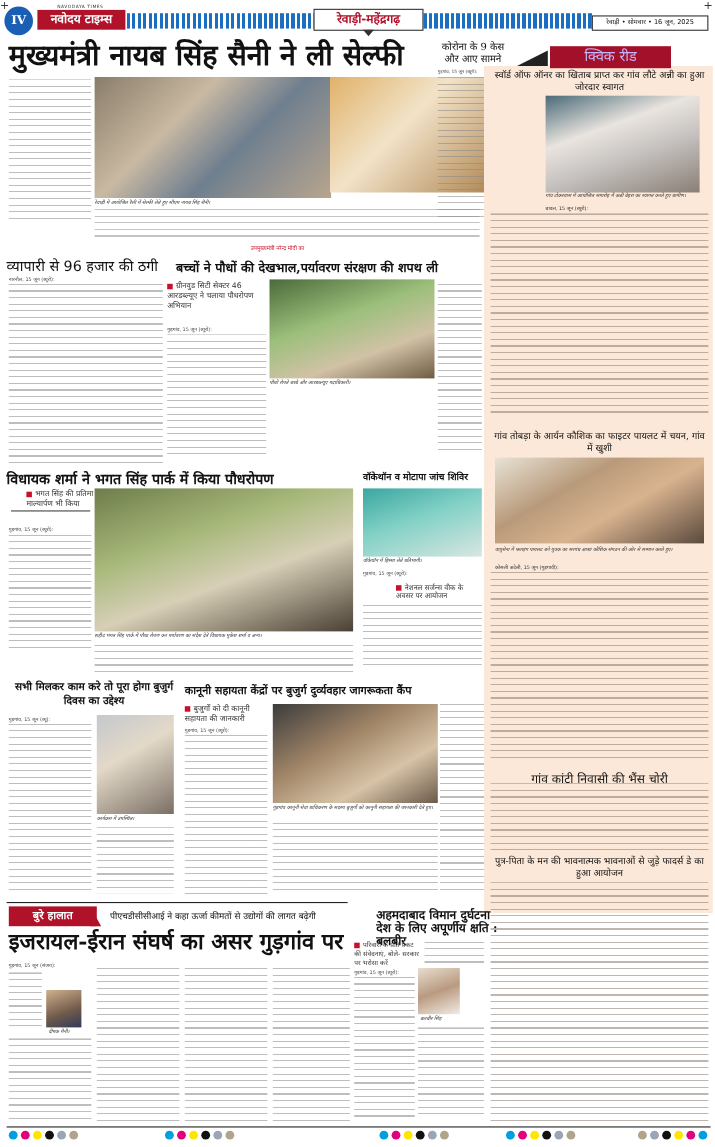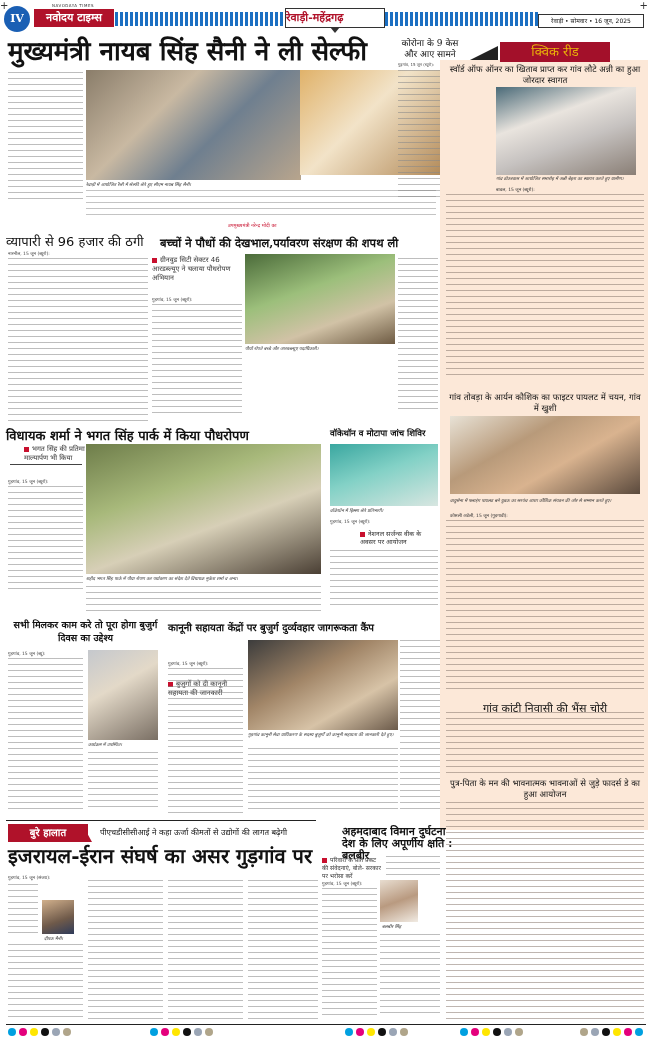--- a/index.html
+++ b/index.html
@@ -2,33 +2,33 @@
 <html><head>
 <meta charset="utf-8">
 <style>
   * { box-sizing: border-box; margin: 0; padding: 0; }
   body { width: 650px; height: 1043px; background: #fff; font-family: "DejaVu Sans", sans-serif; color: #111; position: relative; overflow: hidden; }
   .abs { position: absolute; }
   .hdr-bar { left: 80px; top: 12px; width: 460px; height: 14px; background: repeating-linear-gradient(90deg, #1b6fc2 0 3px, #fff 3px 5px); }
   .page-no { left: 4px; top: 6px; width: 26px; height: 26px; border-radius: 50%; background: #1a5fb4; color: #fff; font-weight: bold; font-size: 11px; text-align: center; line-height: 26px; font-family: "DejaVu Serif", serif; }
   .logo-box { left: 34px; top: 9px; width: 80px; height: 18px; background: #b0122a; color: #fff; font-size: 11px; font-weight: bold; text-align: center; line-height: 18px; }
   .logo-small { left: 52px; top: 3px; font-size: 4px; color: #333; letter-spacing: .5px; }
-  .edition { left: 285px; top: 8px; width: 100px; height: 20px; background: #fff; border: 1px solid #333; color: #b0122a; font-weight: bold; font-size: 11px; line-height: 18px; }
+  .edition { left: 285px; top: 8px; width: 100px; height: 20px; background: #fff; border: 1px solid #333; color: #b0122a; font-weight: bold; font-size: 11px; text-align: center; line-height: 18px; }
   .dateline { left: 538px; top: 14px; width: 106px; height: 14px; border: 1px solid #333; font-size: 6px; text-align: center; line-height: 12px; background: #fff; }
   .h1 { left: 8px; top: 35px; width: 385px; font-size: 26px; font-weight: bold; line-height: 32px; color: #111; font-family: "DejaVu Serif", serif; }
   .text-col { font-size: 4.6px; line-height: 6.2px; color: #444; text-align: justify; overflow: hidden; }
   .filler { color: #666; }
   .photo { background: linear-gradient(135deg, #8a7d6a 0%, #c9b9a2 35%, #6f7f8f 60%, #b8a58d 100%); }
   .photo2 { background: linear-gradient(160deg, #4b6b3a 0%, #9cbf7b 40%, #d1c2a6 70%, #6e5b43 100%); }
   .photo3 { background: linear-gradient(160deg, #3aa7a0 0%, #83d1c6 45%, #d8e6e1 100%); }
   .photo4 { background: linear-gradient(150deg, #3c3c3c 0%, #a18567 40%, #d7c3a7 70%, #6b5a4a 100%); }
   .caption { font-size: 4.5px; color: #333; font-style: italic; line-height: 6px; }
   .rule { background: #222; height: 1px; }
   .kr-panel { left: 440px; top: 60px; width: 208px; height: 770px; background: #fce8d8; }
-  .kr-tag { left: 500px; top: 42px; width: 110px; height: 20px; background: #a3102a; color: #eab308; font-size: 13px; text-align: center; line-height: 20px; }
+  .kr-tag { left: 500px; top: 42px; width: 110px; height: 20px; background: #a3102a; color: #c4b5fd; font-size: 13px; text-align: center; line-height: 20px; }
   .kr-tri { left: 470px; top: 46px; width: 0; height: 0; border-left: 28px solid transparent; border-bottom: 14px solid #222; }
   .hl { font-weight: bold; color: #111; font-family: "DejaVu Serif", serif; }
   .bullet-sub { font-size: 7px; line-height: 9px; color: #333; }
   .bullet-sub::before { content: ""; display: inline-block; width: 5px; height: 5px; background: #c8102e; margin-right: 3px; vertical-align: middle; }
   .tag-red { background: #b0122a; color: #fff; font-size: 10px; font-weight: bold; text-align: center; line-height: 18px; }
   .regmarks { display: flex; gap: 3px; }
   .dot { width: 8px; height: 8px; border-radius: 50%; }
 </style>
 </head>
 <body>
@@ -107,21 +107,21 @@
 <div class="abs" style="left:330px;top:550px;width:108px;height:60px;background:repeating-linear-gradient(180deg,#888 0 1px,transparent 1px 6px);opacity:.55"></div>
 
 <div class="abs hl" style="left:8px;top:618px;width:155px;font-size:9.5px;line-height:13px;text-align:center;">सभी मिलकर काम करे तो पूरा होगा बुजुर्ग दिवस का उद्देश्य</div>
 <div class="abs" style="left:8px;top:650px;font-size:4.5px;color:#444;">गुड़गांव, 15 जून (ब्यू):</div>
 <div class="abs" style="left:8px;top:658px;width:75px;height:155px;background:repeating-linear-gradient(180deg,#888 0 1px,transparent 1px 6px);opacity:.55"></div>
 <div class="abs photo" style="left:88px;top:650px;width:70px;height:90px;background:linear-gradient(150deg,#c5c8cd,#e3d9c8 40%,#7a6f64);"></div>
 <div class="abs caption" style="left:88px;top:742px;width:70px;">कार्यक्रम में उपस्थित।</div>
 <div class="abs" style="left:88px;top:752px;width:70px;height:60px;background:repeating-linear-gradient(180deg,#888 0 1px,transparent 1px 6px);opacity:.55"></div>
 
 <div class="abs hl" style="left:168px;top:620px;width:272px;font-size:10px;">कानूनी सहायता केंद्रों पर बुजुर्ग दुर्व्यवहार जागरूकता कैंप</div>
-<div class="abs bullet-sub" style="left:168px;top:640px;width:75px;margin-top:40px;">बुजुर्गों को दी कानूनी सहायता की जानकारी</div>
+<div class="abs bullet-sub" style="left:168px;top:640px;width:75px;">बुजुर्गों को दी कानूनी सहायता की जानकारी</div>
 <div class="abs" style="left:168px;top:660px;font-size:4.5px;color:#444;">गुड़गांव, 15 जून (ब्यूरो):</div>
 <div class="abs" style="left:168px;top:668px;width:75px;height:145px;background:repeating-linear-gradient(180deg,#888 0 1px,transparent 1px 6px);opacity:.55"></div>
 <div class="abs photo4" style="left:248px;top:640px;width:150px;height:90px;"></div>
 <div class="abs caption" style="left:248px;top:732px;width:150px;">गुड़गांव कानूनी सेवा प्राधिकरण के सदस्य बुजुर्गों को कानूनी सहायता की जानकारी देते हुए।</div>
 <div class="abs" style="left:248px;top:748px;width:150px;height:65px;background:repeating-linear-gradient(180deg,#888 0 1px,transparent 1px 6px);opacity:.55"></div>
 <div class="abs" style="left:400px;top:640px;width:40px;height:172px;background:repeating-linear-gradient(180deg,#888 0 1px,transparent 1px 6px);opacity:.55"></div>
 
 <div class="abs rule" style="left:6px;top:820px;width:310px;"></div>
 <div class="abs tag-red" style="left:8px;top:824px;width:80px;height:18px;text-align:center;">बुरे हालात</div>
 <div class="abs" style="left:82px;top:824px;width:0;height:0;border-top:18px solid transparent;border-left:10px solid #b0122a;"></div>

